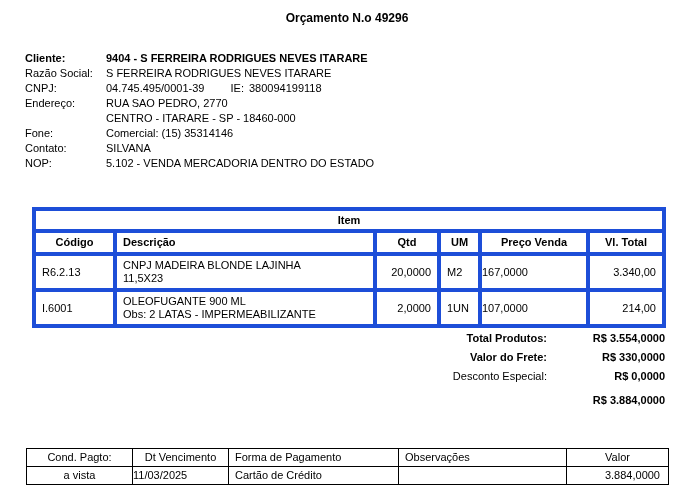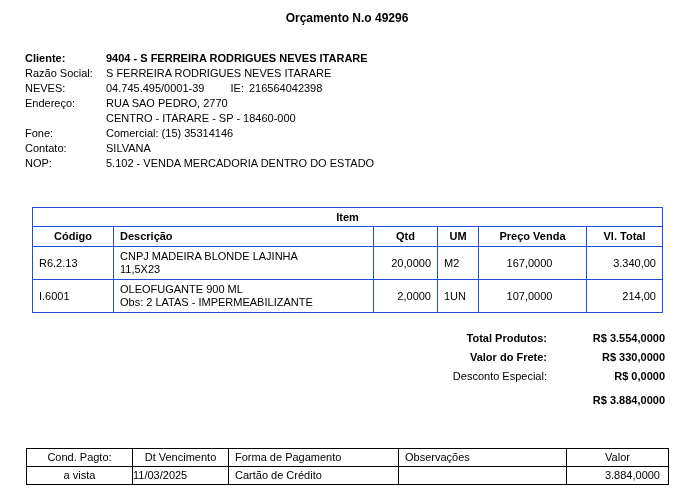--- a/index.html
+++ b/index.html
@@ -79,21 +79,21 @@
   .items-table {
     position: absolute;
     left: 32px;
     top: 207px;
     width: 630px;
     border-collapse: collapse;
     table-layout: fixed;
     font-size: 11px;
   }
   .items-table td, .items-table th {
-    border: 1px solid #1d4ed8;
+    border: 4px solid #1d4ed8;
     padding: 0;
     vertical-align: middle;
   }
   .items-table .group-head {
     text-align: center;
     font-weight: bold;
     height: 18px;
     line-height: 18px;
   }
   .items-table thead tr.colheads th {
@@ -115,21 +115,21 @@
   .th-preco  { text-align: center; }
   .th-total  { text-align: center; }
 
   .items-table tbody td {
     height: 32px;
   }
   .td-codigo { text-align: left; padding-left: 6px !important; }
   .td-desc   { text-align: left; padding-left: 6px !important; line-height: 13.5px; }
   .td-qtd    { text-align: right; padding-right: 6px !important; }
   .td-um     { text-align: left;  padding-left: 6px !important; }
-  .td-preco  { text-align: center; padding-right: 6px !important; }
+  .td-preco  { text-align: left; padding-right: 6px !important; }
   .td-total  { text-align: right; padding-right: 6px !important; }
   .desc-line2 { display: block; }
 
   
   .totals {
     position: absolute;
     left: 380px;
     top: 332px;
     width: 285px;
   }
@@ -212,22 +212,22 @@
       <div class="cust-label">Cliente:</div>
       <div class="cust-value">9404 - S FERREIRA RODRIGUES NEVES ITARARE</div>
     </div>
 
     <div class="cust-row">
       <div class="cust-label">Razão Social:</div>
       <div class="cust-value">S FERREIRA RODRIGUES NEVES ITARARE</div>
     </div>
 
     <div class="cust-row">
-      <div class="cust-label">NEVES:</div>
-      <div class="cust-value"><span>04.745.495/0001-39</span><span class="ie-gap"></span><span class="ie-lbl">IE:</span><span class="ie-val">216564042398</span></div>
+      <div class="cust-label">CNPJ:</div>
+      <div class="cust-value"><span>04.745.495/0001-39</span><span class="ie-gap"></span><span class="ie-lbl">IE:</span><span class="ie-val">380094199118</span></div>
     </div>
 
     <div class="cust-row">
       <div class="cust-label">Endereço:</div>
       <div class="cust-value">RUA SAO PEDRO, 2770</div>
     </div>
 
     <div class="cust-row">
       <div class="cust-label"></div>
       <div class="cust-value">CENTRO - ITARARE - SP - 18460-000</div>

